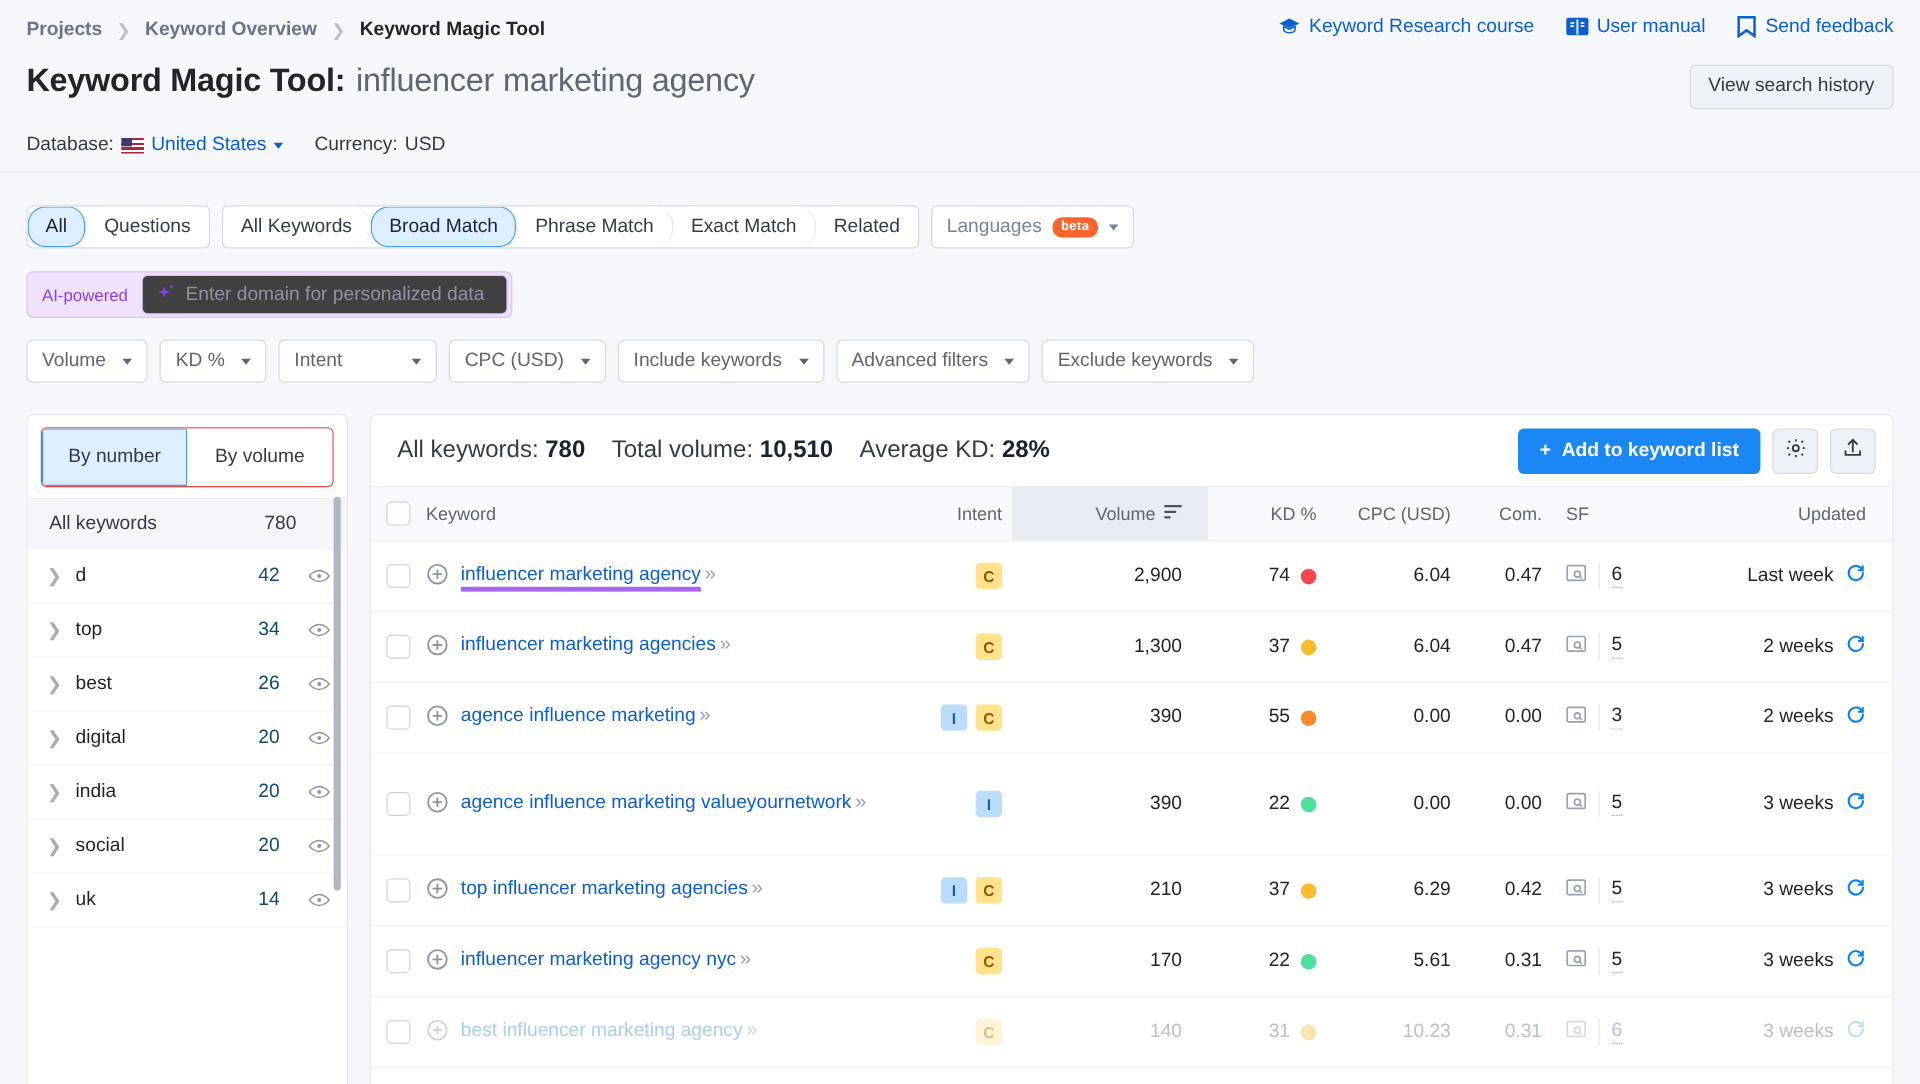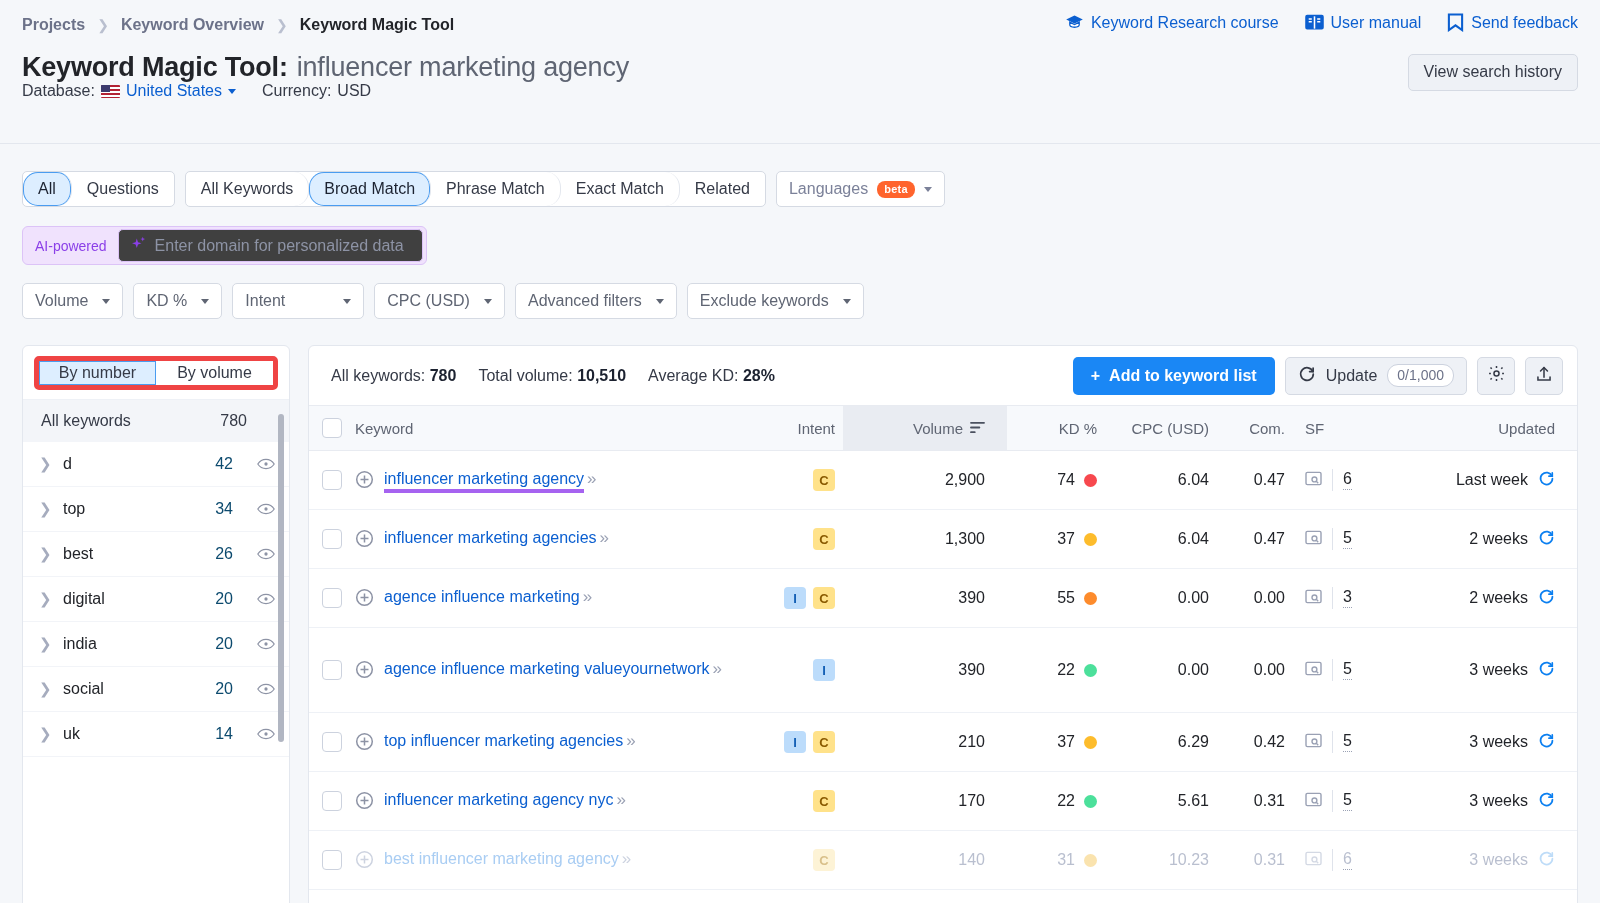--- a/index.html
+++ b/index.html
@@ -41,21 +41,21 @@
   .view-history {
     position: absolute; right: 22px; top: 54px;
     border: 1px solid #d5dae3; border-radius: 5px;
     background: #eef1f6; color: #353a47;
     font-size: 16px; padding: 8px 15px 9px; cursor: pointer;
     font-family: inherit;
   }
 
   
   .dbrow {
-    position: absolute; left: 22px; top: 82px;
+    position: absolute; left: 22px; top: 112px;
     display: flex; align-items: center; gap: 26px;
     font-size: 16px; color: #353a47;
   }
   .dbrow .grp { display: flex; align-items: center; gap: 6px; }
   .dbrow .dblink { color: #0b5fd0; cursor: pointer; }
   .flag { width: 19px; height: 13px; border-radius: 1px; overflow: hidden; display: inline-block;
           background: linear-gradient(#b22234 0 15%, #fff 15% 30%, #b22234 30% 45%, #fff 45% 60%,
                       #b22234 60% 75%, #fff 75% 90%, #b22234 90% 100%); position: relative; }
   .flag::before { content:""; position:absolute; left:0; top:0; width:9px; height:7px; background:#3c3b6e; }
   .caret { width: 0; height: 0; border-left: 4.5px solid transparent; border-right: 4.5px solid transparent;
@@ -101,21 +101,21 @@
     font-size: 16px; color: #5f6573; cursor: pointer; white-space: nowrap;
   }
   .fbtn .caret { border-top-color: #5f6573; }
 
   
   .sidebar {
     position: absolute; left: 22px; top: 345px; width: 268px; height: 560px;
     background: #fff; border: 1px solid #e3e7ee; border-radius: 6px 6px 0 0; overflow: hidden;
   }
   .seg-wrap { padding: 10px 11px 9px; border-bottom: 1px solid #eef1f6; }
-  .segmented { display: flex; border: 5px solid #ef4444; border-radius: 5px; overflow: hidden; height: 34px; }
+  .segmented { display: flex; border: 1px solid #ef4444; border-radius: 5px; overflow: hidden; height: 50px; }
   .segmented .seg { flex: 1; display: flex; align-items: center; justify-content: center;
                     font-size: 16px; color: #353a47; cursor: pointer; background: #fff; }
   .segmented .seg.active { background: #ddeeff; box-shadow: inset 0 0 0 1px #4a9cf0; }
   .allkw {
     display: flex; align-items: center; justify-content: space-between;
     padding: 12px 42px 12px 18px; background: #f3f5f9; font-size: 16px; color: #353a47;
   }
   .grp-list { position: relative; }
   .grp-item {
     display: flex; align-items: center; padding: 13px 14px 13px 16px; font-size: 16px; color: #222429;
@@ -126,21 +126,21 @@
   .grp-item .gcount { color: #0c4a6e; margin-right: 10px; }
   .eye { width: 18px; height: 12px; display: block; }
   .sb-scroll { position: absolute; right: 5px; top: 68px; width: 6px; height: 328px; background: #b1b6c2; border-radius: 3px; }
 
   
   .main {
     position: absolute; left: 308px; top: 345px; width: 1270px; height: 560px;
     background: #fff; border: 1px solid #e3e7ee; border-radius: 6px 6px 0 0; overflow: hidden;
   }
   .main-head { display: flex; align-items: center; height: 59px; padding: 0 14px 0 22px; }
-  .stats { display: flex; gap: 22px; font-size: 16px; color: #353a47; }
+  .stats { display: flex; gap: 22px; font-size: 20px; color: #353a47; }
   .stats b { font-weight: bold; color: #1c2230; }
   .head-actions { margin-left: auto; display: flex; align-items: center; gap: 10px; }
   .btn-primary {
     display: flex; align-items: center; gap: 9px; background: #1a87f5; color: #fff;
     border: 0; border-radius: 5px; height: 38px; padding: 0 18px; font-size: 16px; font-weight: bold;
     cursor: pointer; font-family: inherit; white-space: nowrap;
   }
   .btn-update {
     display: flex; align-items: center; gap: 10px; background: #eef1f6; border: 1px solid #d5dae3;
     border-radius: 5px; height: 38px; padding: 0 12px; font-size: 16px; color: #353a47; cursor: pointer;
@@ -313,20 +313,24 @@
     </div>
   <div class="fbtn" style="min-width:132px">
       <span>Intent</span>
       <span class="caret"></span>
     </div>
   <div class="fbtn">
       <span>CPC (USD)</span>
       <span class="caret"></span>
     </div>
   <div class="fbtn">
+      <span>Include keywords</span>
+      <span class="caret"></span>
+    </div>
+  <div class="fbtn">
       <span>Advanced filters</span>
       <span class="caret"></span>
     </div>
   <div class="fbtn">
       <span>Exclude keywords</span>
       <span class="caret"></span>
     </div>
 </div>
 
 <div class="sidebar">
@@ -436,30 +440,20 @@
       <span>
         <span>Average KD:</span>
         <b>28%</b>
       </span>
     </div>
     <div class="head-actions">
       <button class="btn-primary">
         <span>+</span>
         <span>Add to keyword list</span>
       </button>
-      <div class="btn-update">
-        <span>
-          <svg width="18" height="18" viewBox="0 0 20 20" fill="none" stroke="#353a47" stroke-width="1.9" stroke-linecap="round">
-              <path d="M16.4 7.2A7 7 0 1 0 17 10"></path>
-              <path d="M16.8 3.4v3.9h-3.9"></path>
-            </svg>
-        </span>
-        <span>Update</span>
-        <span class="pill">0/1,000</span>
-      </div>
       <div class="icon-btn">
         <span>
           <svg width="19" height="19" viewBox="0 0 24 24" fill="none" stroke="#353a47" stroke-width="1.9">
               <circle cx="12" cy="12" r="3.2"></circle>
               <path d="M12 2.6v2.3M12 19.1v2.3M4.4 4.4l1.6 1.6M18 18l1.6 1.6M2.6 12h2.3M19.1 12h2.3M4.4 19.6 6 18M18 6l1.6-1.6"></path>
             </svg>
         </span>
       </div>
       <div class="icon-btn">
         <span>

